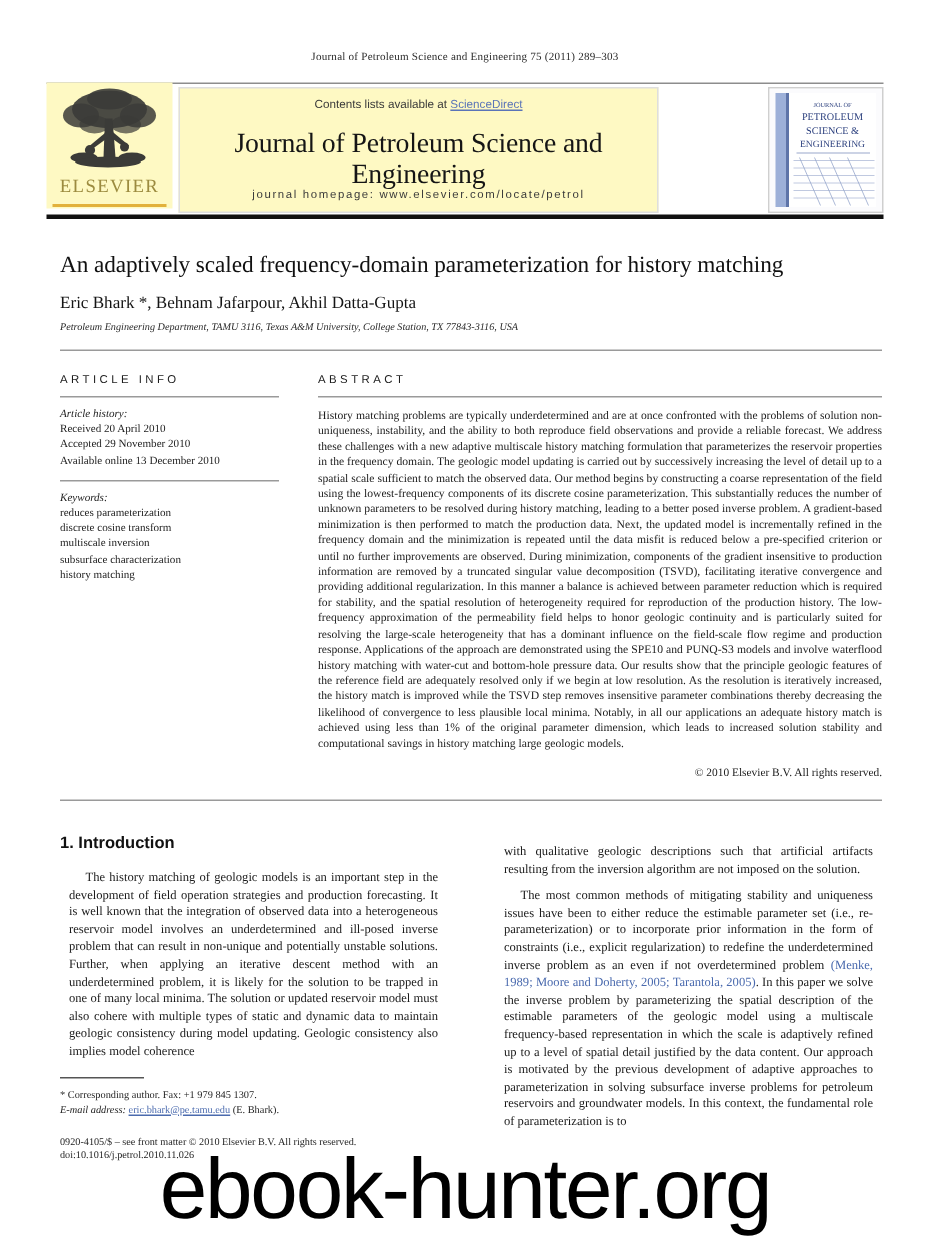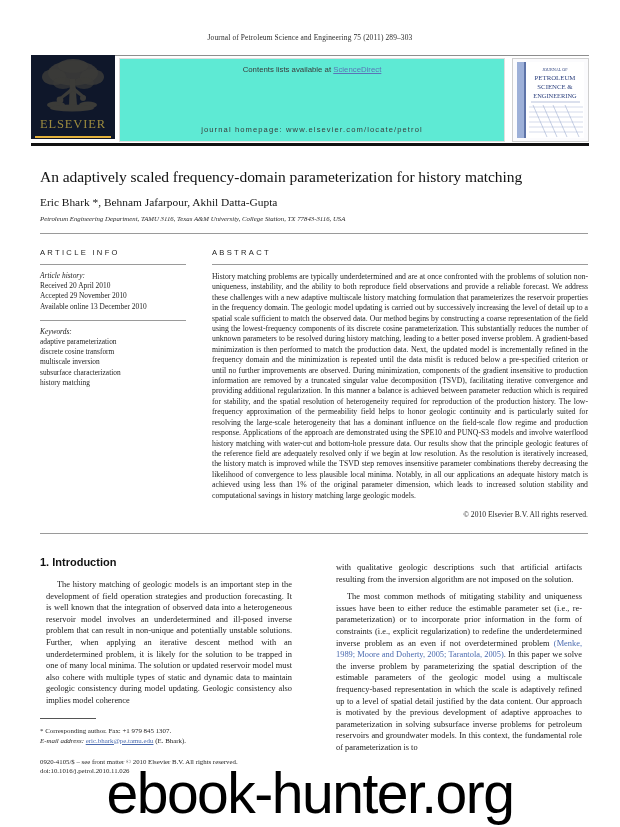--- a/index.html
+++ b/index.html
@@ -60,21 +60,21 @@
     background: #111111;
   }
 
   
   .elsevier-block {
     position: absolute;
     top: 0;
     left: 0;
     width: 84px;
     height: 84px;
-    background: #0f172a;
+    background: #fef9c3;
   }
   .elsevier-tree {
     position: absolute;
     top: 2px;
     left: 5px;
     width: 74px;
     height: 56px;
   }
   .elsevier-word {
     position: absolute;
@@ -94,23 +94,23 @@
     width: 76px;
     height: 2.5px;
     background: #e2b13c;
   }
 
   
   .masthead-center {
     position: absolute;
     top: 3px;
     left: 88px;
-    width: 386px;
+    width: 320px;
     height: 84px;
-    background: #5eead4;
+    background: #fef9c3;
     border: 1px solid #dedede;
     box-sizing: border-box;
   }
   .contents-line {
     position: absolute;
     top: 6px;
     left: 0;
     width: 100%;
     text-align: center;
     font-family: "Liberation Sans", sans-serif;
@@ -385,20 +385,21 @@
         </g>
       </svg>
       <div class="elsevier-word">ELSEVIER</div>
       <div class="elsevier-underline"></div>
     </div>
 
     <div class="masthead-center">
       <div class="contents-line">
         <span>Contents lists available at </span><a class="sciencedirect-link" href="#">ScienceDirect</a>
       </div>
+      <div class="journal-title">Journal of Petroleum Science and Engineering</div>
       <div class="homepage-line">journal homepage: www.elsevier.com/locate/petrol</div>
     </div>
 
     <div class="cover-thumb">
       <svg viewBox="0 0 75 82" width="75" height="82">
         <rect x="0" y="0" width="75" height="82" fill="#fbfbfd"></rect>
         <rect x="4" y="3" width="7" height="76" fill="#9db0d8"></rect>
         <rect x="11" y="3" width="2" height="76" fill="#5e74a8"></rect>
         <rect x="13" y="3" width="58" height="76" fill="#ffffff"></rect>
         <g fill="#2b3f7d" font-family="Liberation Serif, serif">
@@ -438,21 +439,21 @@
     <div class="thin-rule"></div>
     <div class="info-group">
       <div class="heading">Article history:</div>
       <div>Received 20 April 2010</div>
       <div>Accepted 29 November 2010</div>
       <div>Available online 13 December 2010</div>
     </div>
     <div class="info-rule"></div>
     <div class="info-group">
       <div class="heading">Keywords:</div>
-      <div>adaptive parameterization</div>
+      <div>reduces parameterization</div>
       <div>discrete cosine transform</div>
       <div>multiscale inversion</div>
       <div>subsurface characterization</div>
       <div>history matching</div>
     </div>
   </div>
 
   <div class="abs-col">
     <div class="section-caps">ABSTRACT</div>
     <div class="thin-rule"></div>

